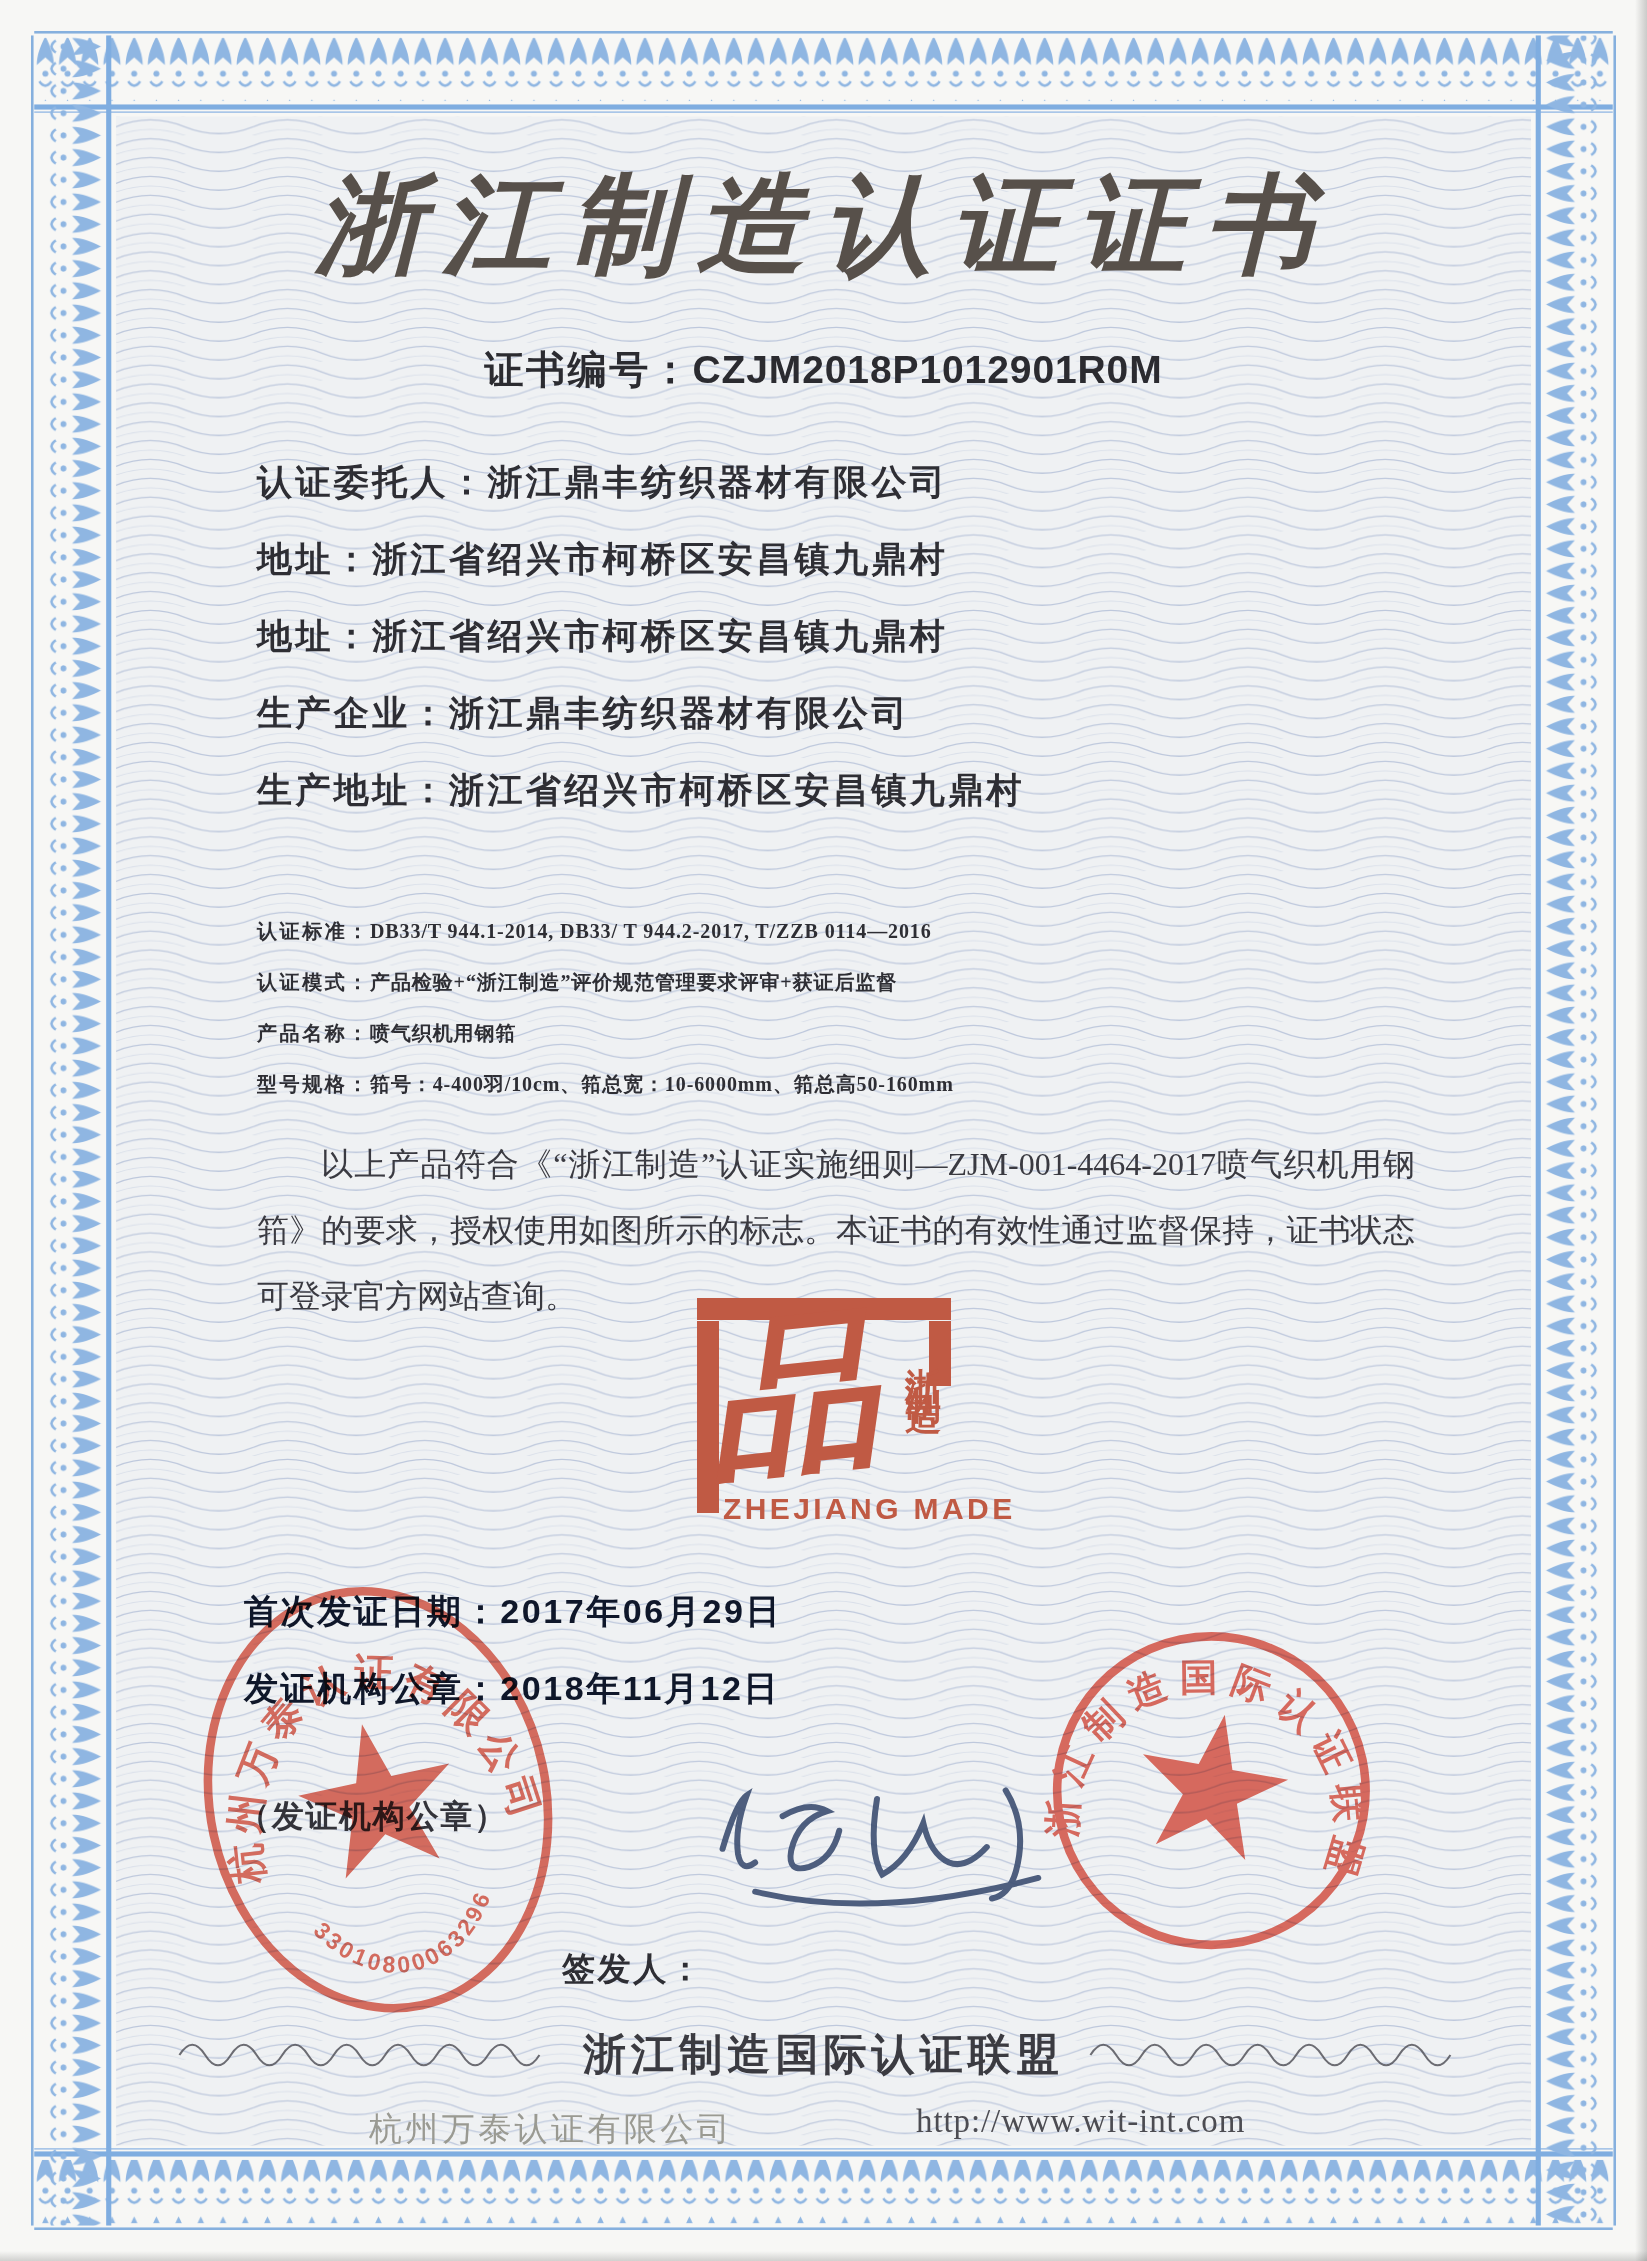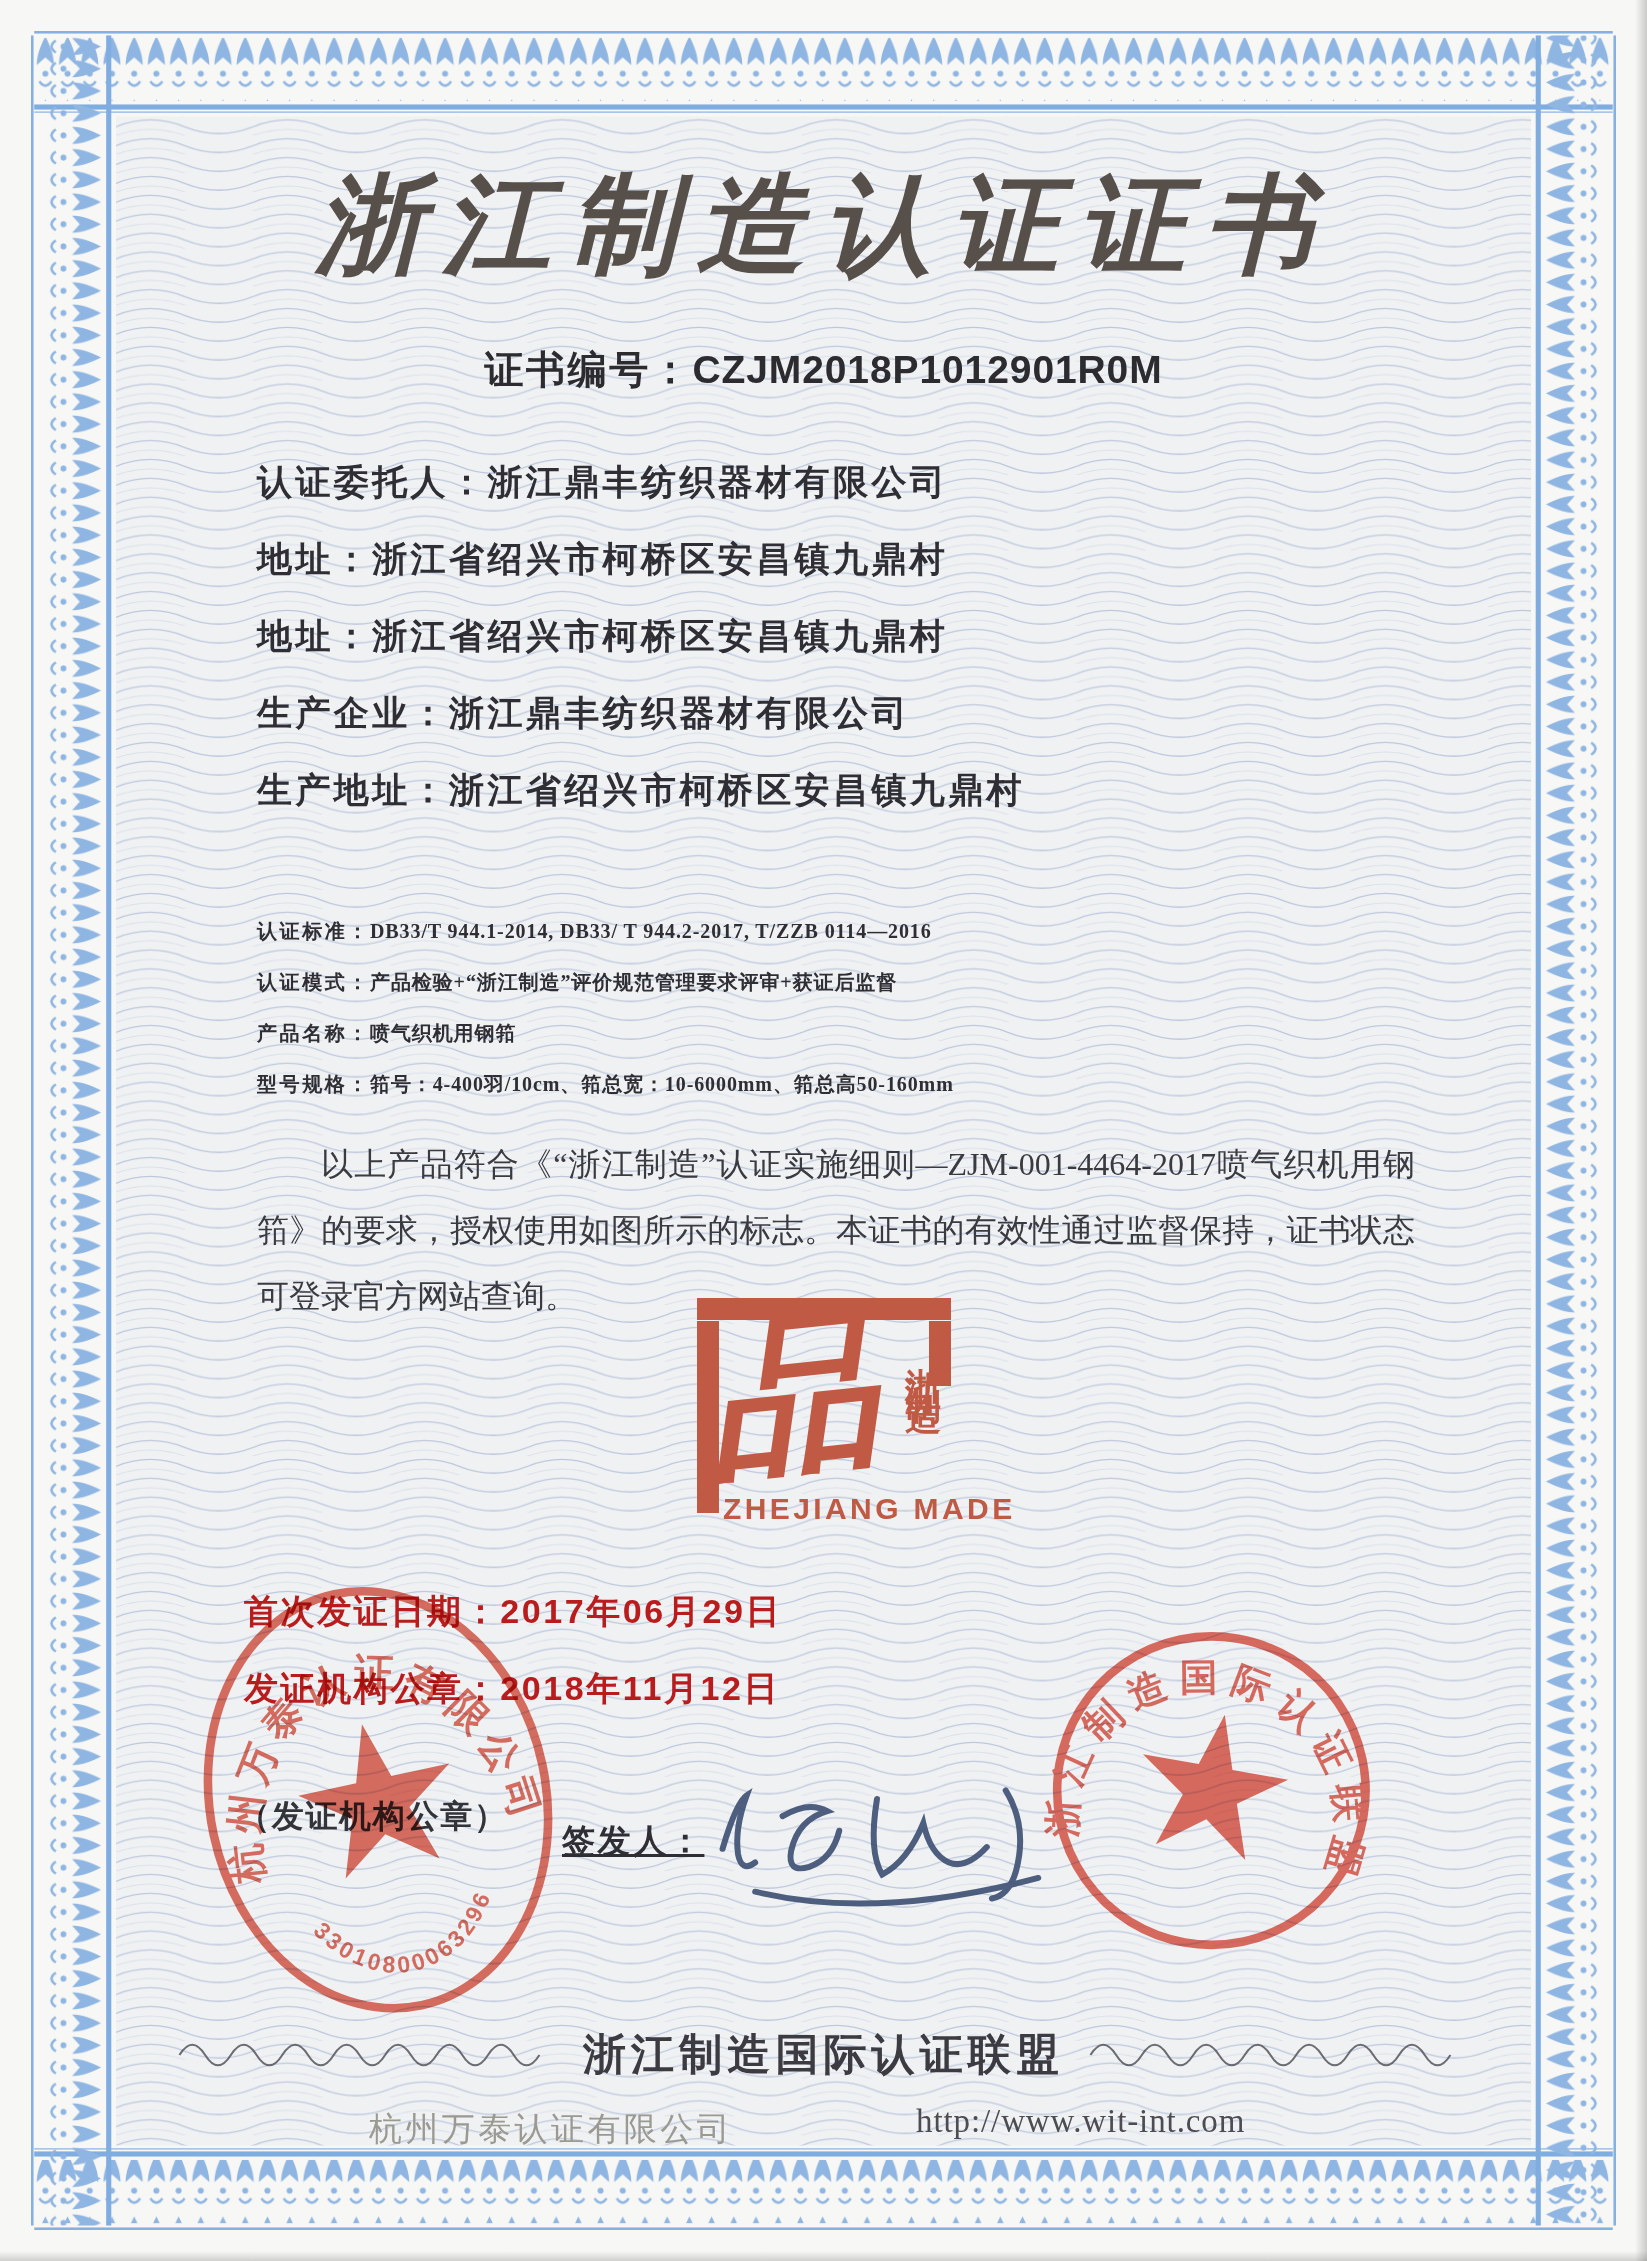--- a/index.html
+++ b/index.html
@@ -27,24 +27,24 @@
   .lg-top{left:12px;top:10.3px;width:254px;height:22px;}
   .lg-stub{left:244px;top:33px;width:22px;height:65px;}
   .lg-left{left:12px;top:33px;width:22px;height:192px;}
   .lg-glyph{position:absolute;left:22px;top:19px;font-size:170px;line-height:172px;color:#c05a44;
             font-weight:700;font-style:italic;font-family:"DejaVu Serif",serif;transform:rotate(-6deg);}
   .lg-vert{position:absolute;left:213px;top:50px;height:189px;writing-mode:vertical-rl;
            font-size:36px;letter-spacing:10.3px;font-weight:700;color:#c05a44;}
   .lg-caption{position:absolute;left:38px;top:204px;font-size:30px;font-weight:700;
               letter-spacing:3.4px;color:#c05a44;white-space:nowrap;}
   
-  .dates{left:244px;top:1573px;font-size:34px;font-weight:700;color:#b91c1c;}
+  .dates{left:244px;top:1573px;font-size:34px;font-weight:700;color:#0f172a;}
   .dates .row{height:77px;line-height:77px;letter-spacing:2.6px;}
   .seal-note{left:238px;top:1795px;font-size:32px;font-weight:600;letter-spacing:1.7px;color:#33333a;}
-  .signer{left:562px;top:1819px;font-size:33px;font-weight:700;letter-spacing:2.6px;color:#2e2e34;text-decoration:underline;}
+  .signer{left:562px;top:1947px;font-size:33px;font-weight:700;letter-spacing:2.6px;color:#2e2e34;}
   
   .seal{mix-blend-mode:multiply;opacity:.85;}
   .seal-left{left:190px;top:1572px;transform:rotate(-12deg);}
   .seal-right{left:1040px;top:1611px;transform:rotate(10deg);}
   
   .footer-banner{left:0;right:0;top:2026px;display:flex;align-items:center;justify-content:center;gap:22px;}
   .footer-banner h2{margin:0;font-size:43px;font-weight:700;letter-spacing:5.1px;color:#3b3b41;}
   .f-issuer{left:369px;top:2107px;font-size:33px;letter-spacing:3.4px;color:#9a9a92;}
   .f-url{left:916px;top:2103px;font-size:33px;letter-spacing:0.9px;color:#4c4c52;
          font-family:"Liberation Serif",serif;}

